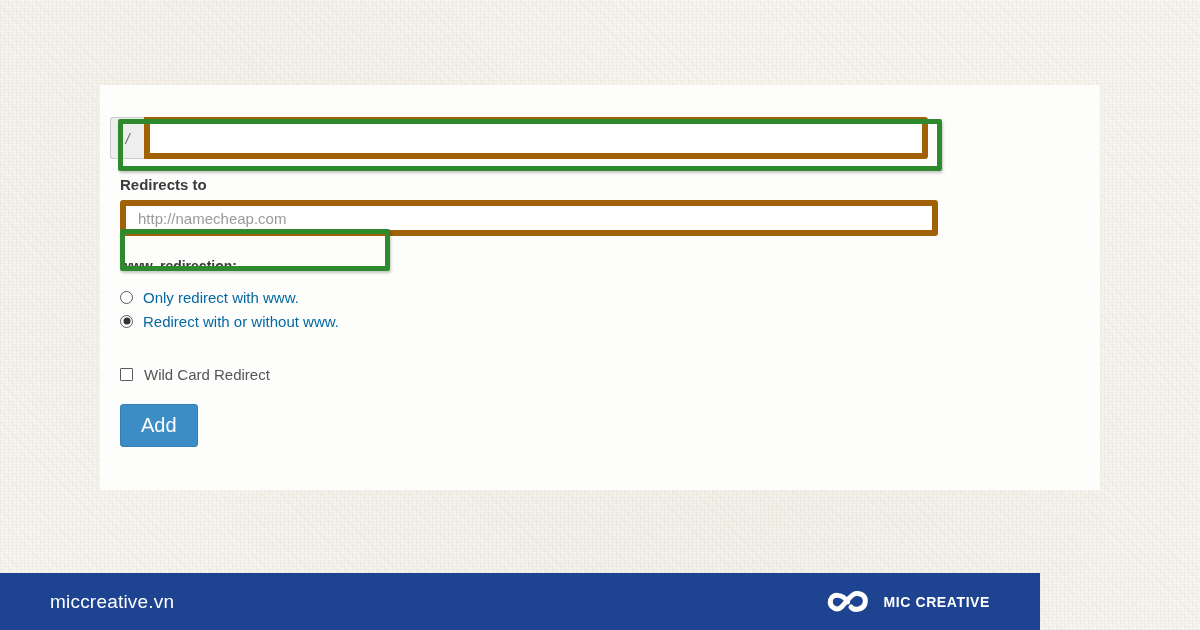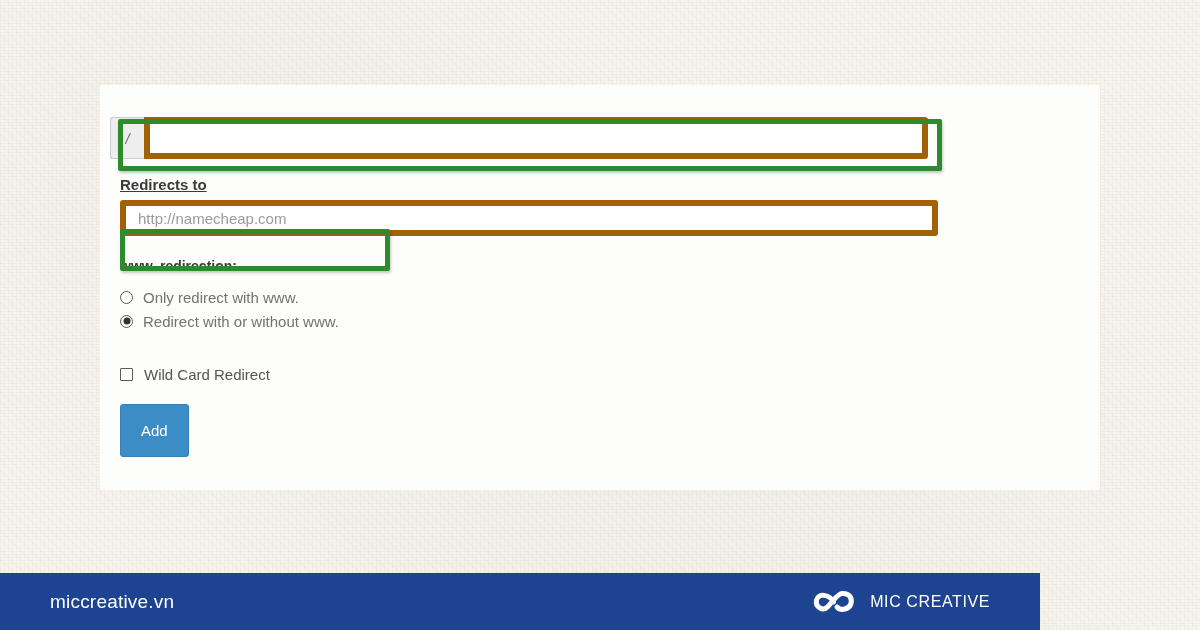--- a/index.html
+++ b/index.html
@@ -92,21 +92,20 @@
   #hl-redir { left: 10px; top: 112px; width: 270px; height: 42px; }
 
   
   .field-label {
     font-size: 15px;
     font-weight: bold;
     color: #3b3b3b;
     margin-top: 17px;
     margin-bottom: 7px;
     padding-left: 10px;
-    text-decoration: underline;
   }
 
   .solo-input-row {
     padding-left: 10px;
     width: 828px;
   }
   .solo-input-row .text-input {
     width: 100%;
     height: 36px;
     border-radius: 3px;
@@ -144,21 +143,21 @@
     content: "";
     position: absolute;
     left: 50%; top: 50%;
     transform: translate(-50%, -50%);
     width: 7px; height: 7px;
     border-radius: 50%;
     background: #333333;
   }
   .radio-text {
     font-size: 15px;
-    color: #737373;
+    color: #0369a1;
   }
 
   
   .check-row {
     display: flex;
     align-items: center;
     padding-left: 10px;
     margin-top: 33px;
     cursor: pointer;
   }
@@ -178,22 +177,22 @@
 
   
   .btn-add {
     margin-top: 21px;
     margin-left: 10px;
     background: #3c8dc5;
     border: 1px solid #3580b6;
     border-radius: 3px;
     color: #ffffff;
     font-family: "Liberation Sans", sans-serif;
-    font-size: 15px;
-    padding: 17px 20px;
+    font-size: 20px;
+    padding: 9px 20px;
     cursor: pointer;
   }
 
   
   #footer-bar {
     position: absolute;
     left: 0;
     bottom: 0;
     width: 1040px;
     height: 57px;
@@ -208,22 +207,22 @@
     font-size: 19px;
     letter-spacing: 0.2px;
   }
   .footer-brand {
     display: flex;
     align-items: center;
     gap: 13px;
   }
   .brand-name {
     color: #ffffff;
-    font-size: 16px;
-    font-weight: normal;
+    font-size: 14px;
+    font-weight: bold;
     letter-spacing: 0.6px;
   }
 </style>
 </head>
 <body>
 
 <div id="page-bg"></div>
 
 <div id="content-panel">
 

